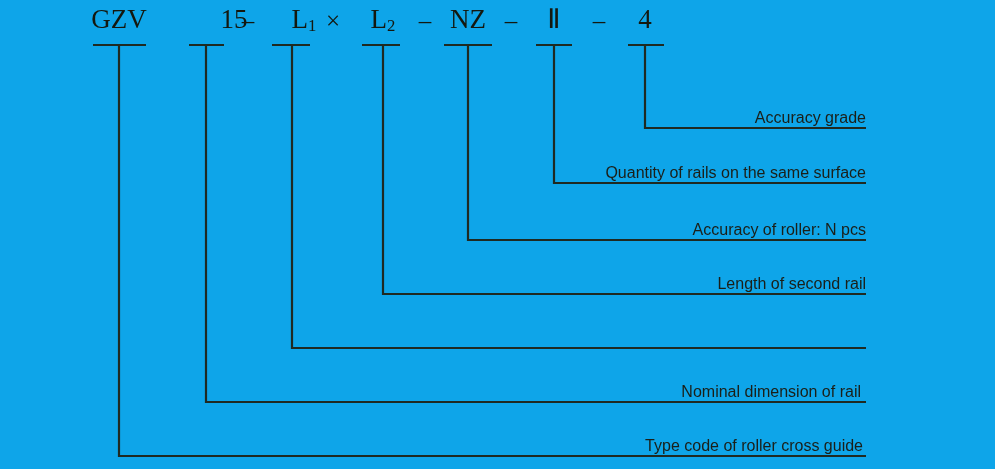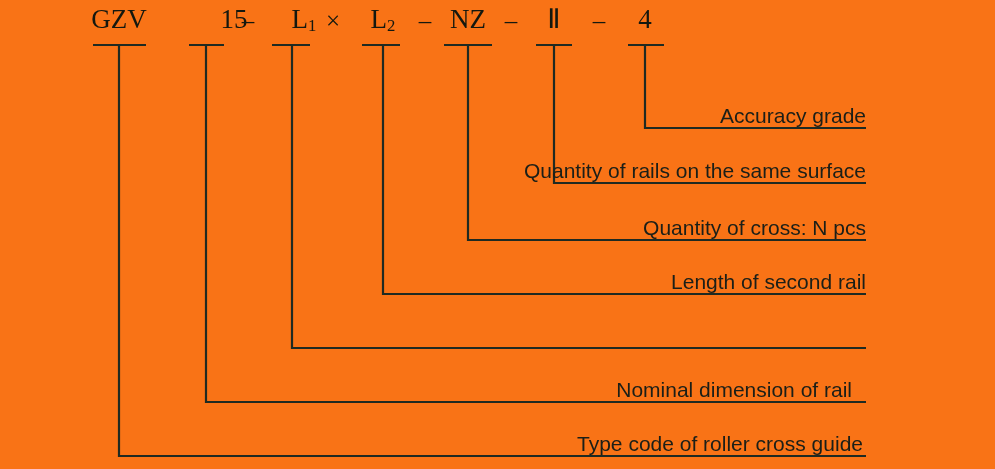--- a/index.html
+++ b/index.html
@@ -8,21 +8,21 @@
     padding: 0;
   }
   body {
     background: #f2f7f2;
     font-family: "Liberation Sans", sans-serif;
   }
   #diagram-root {
     position: relative;
     width: 995px;
     height: 469px;
-    background: #f97316;
+    background: #0ea5e9;
     overflow: hidden;
   }
   svg.leader-layer {
     position: absolute;
     left: 0;
     top: 0;
     width: 995px;
     height: 469px;
   }
   svg.leader-layer path,
@@ -65,21 +65,21 @@
     top: 8px;
     font-family: "Liberation Serif", serif;
     font-size: 25px;
     color: #14180f;
     line-height: 1;
     transform: translateX(-50%);
   }
   .label {
     position: absolute;
     font-family: "Liberation Sans", sans-serif;
-    font-size: 21px;
+    font-size: 16px;
     color: #1b1f18;
     line-height: 1;
     white-space: nowrap;
     text-align: left;
     transform: translateY(-100%);
   }
 </style>
 </head>
 <body>
 
@@ -128,18 +128,18 @@
     <path d="M468,45 L468,240 L866,240"></path>
     <path d="M383,45 L383,294 L866,294"></path>
     <path d="M292,45 L292,348 L866,348"></path>
     <path d="M206,45 L206,402 L866,402"></path>
     <path d="M119,45 L119,456 L866,456"></path>
 
   </svg>
 
   <div class="label" style="right:129px; top:126px;">Accuracy grade</div>
   <div class="label" style="right:129px; top:181px;">Quantity of rails on the same surface</div>
-  <div class="label" style="right:129px; top:238px;">Quantity of cross: N pcs</div>
+  <div class="label" style="right:129px; top:238px;">Accuracy of roller: N pcs</div>
   <div class="label" style="right:129px; top:292px;">Length of second rail</div>
-  <div class="label" style="right:143px; top:400px;">Nominal dimension of rail</div>
+  <div class="label" style="right:134px; top:400px;">Nominal dimension of rail</div>
   <div class="label" style="right:132px; top:454px;">Type code of roller cross guide</div>
 
 </div>
 
 </body></html>

